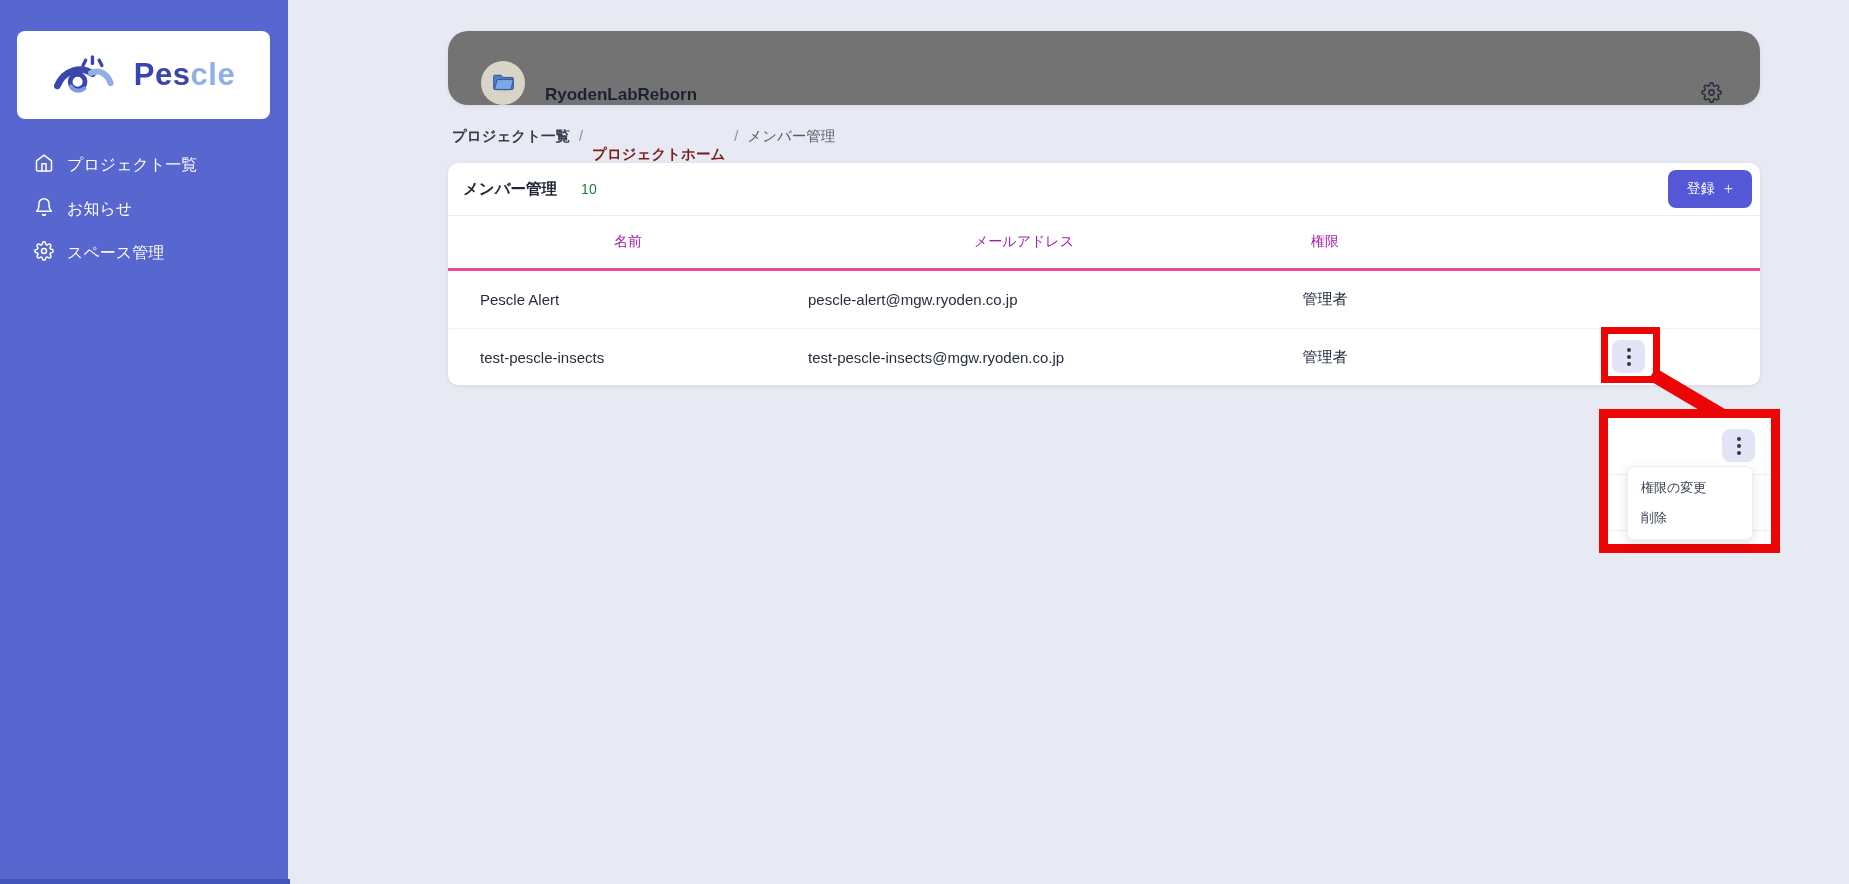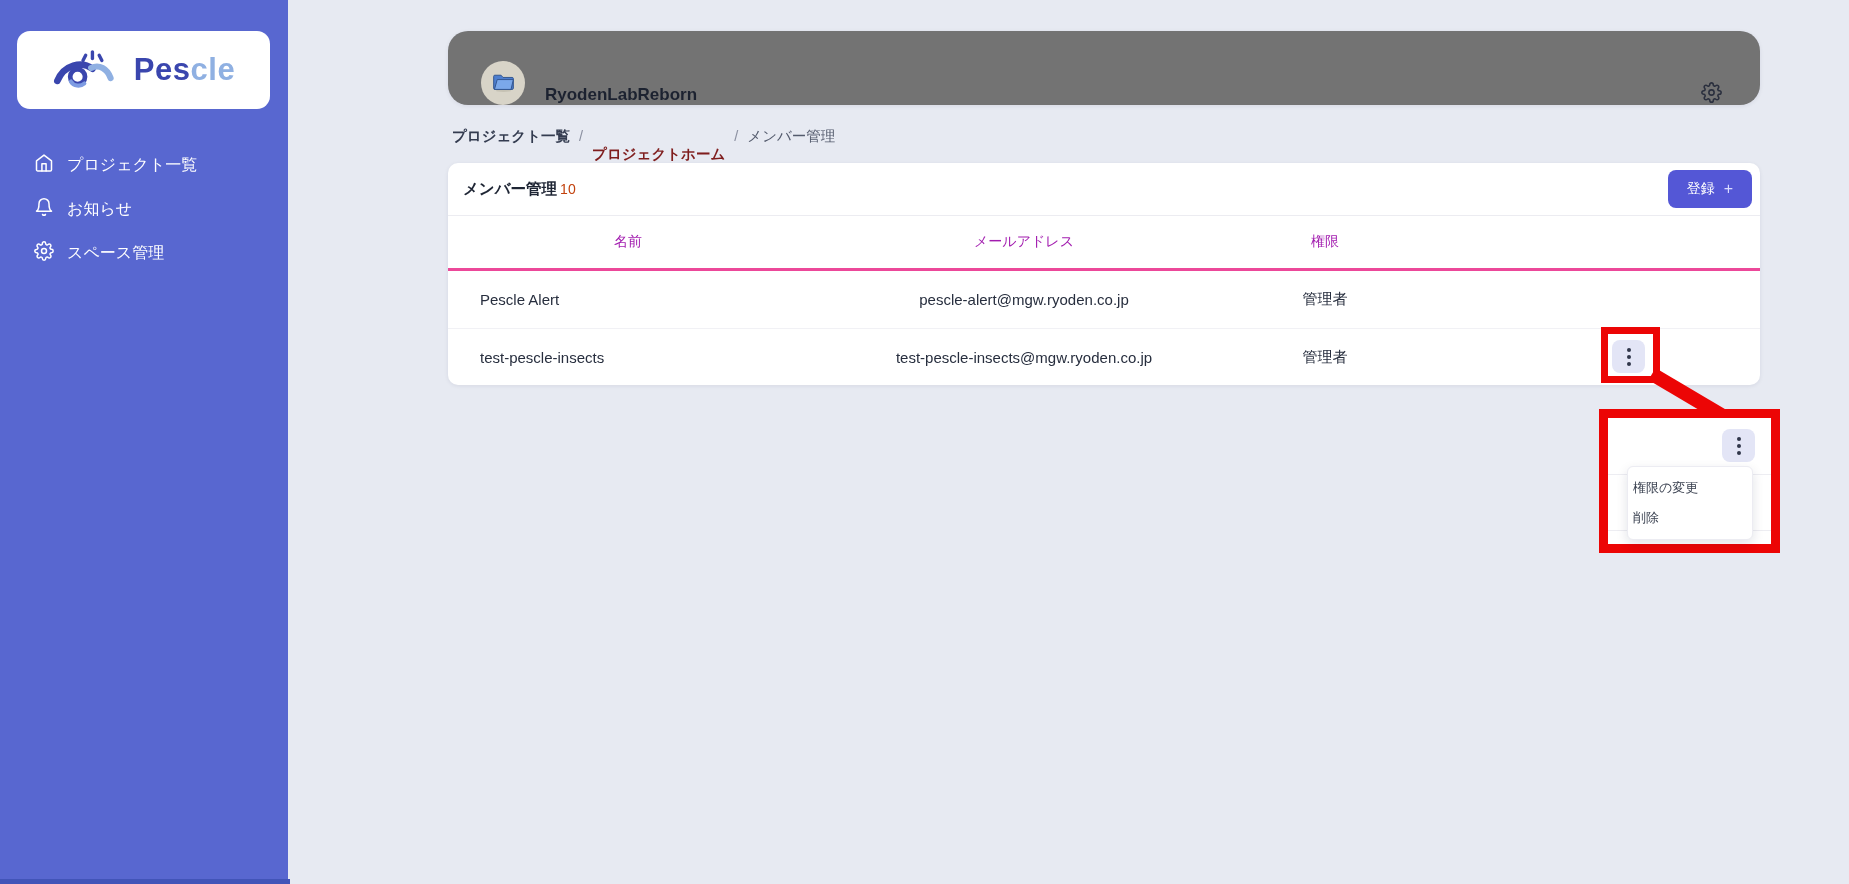--- a/index.html
+++ b/index.html
@@ -15,22 +15,22 @@
   
   .sidebar {
     position:absolute; left:0; top:0; width:288px; height:884px;
     background:#5867d0;
   }
   .sidebar-bottom-strip {
     position:absolute; left:0; bottom:0; width:290px; height:5px;
     background:#4254b8;
   }
   .logo-card {
-    position:absolute; left:17px; top:31px; width:253px; height:78px;
-    background:#ffffff; border-radius:13px;
+    position:absolute; left:17px; top:31px; width:253px; height:88px;
+    background:#ffffff; border-radius:8px;
     display:flex; align-items:center; justify-content:center; gap:20px;
   }
   .logo-text { font-size:31px; font-weight:bold; letter-spacing:0.5px; }
   .logo-text .p1 { color:#3a46ae; }
   .logo-text .p2 { color:#8fb0e2; }
   .nav { position:absolute; left:0; top:150px; width:100%; }
   .nav-item {
     display:flex; align-items:center; gap:13px;
     height:30px; margin-bottom:14px; padding-left:34px;
     color:#ffffff; font-size:16px; cursor:pointer;
@@ -68,40 +68,40 @@
   
   .table-card {
     position:absolute; left:448px; top:163px; width:1312px; height:222px;
     background:#fff; border-radius:10px; overflow:hidden;
     box-shadow:0 1px 4px rgba(25,30,60,.08);
   }
   .table-titlebar {
     height:52px; display:flex; align-items:center; padding-left:15px;
   }
   .table-title { font-size:15.5px; font-weight:bold; color:#1e2534; }
-  .table-count { margin-left:3px; font-size:14px; color:#c2410c; }
+  .table-count { margin-left:24px; font-size:14px; color:#15803d; }
   .register-btn {
     margin-left:auto; margin-right:8px; width:84px; height:38px;
     background:#5457d6; color:#fff; border:none; border-radius:8px;
     font-size:14px; display:flex; align-items:center; justify-content:center; gap:9px;
     cursor:pointer; font-family:inherit;
   }
   .register-plus { font-size:16px; color:#d9dbff; }
   .thead, .trow {
     display:grid; grid-template-columns:360px 432px 170px 1fr; align-items:center;
   }
   .thead {
     height:56px; border-top:1px solid #ececf1; border-bottom:3px solid #ec4899;
     color:#a21caf; font-size:14px; text-align:center;
   }
   .trow { height:58px; font-size:15px; color:#272e3e; position:relative; }
   .trow + .trow { height:56px; }
   .trow.bordered { border-bottom:1px solid #f1f1f5; }
   .cell-name { text-align:left; padding-left:32px; }
-  .cell-email { text-align:center; }
+  .cell-email { text-align:left; }
   .cell-role { text-align:center; }
   .kebab-btn {
     position:absolute; left:1164px; top:11px; width:33px; height:33px;
     background:#e3e5f6; border:none; border-radius:8px; cursor:pointer;
     display:flex; flex-direction:column; align-items:center; justify-content:center; gap:3px;
   }
   .kebab-btn .dot { width:4px; height:4px; border-radius:50%; background:#30364a; }
 
   
   .hl-box-small {
@@ -122,21 +122,21 @@
     display:flex; flex-direction:column; align-items:center; justify-content:center; gap:3px;
   }
   .inset-kebab .dot { width:4px; height:4px; border-radius:50%; background:#30364a; }
   .dropdown {
     position:absolute; left:19px; top:48px; width:126px;
     background:#fff; border:1px solid #ececf2; border-radius:6px;
     box-shadow:0 4px 12px rgba(20,25,60,.12);
     padding:6px 0; z-index:2;
   }
   .dropdown-item {
-    height:30px; display:flex; align-items:center; padding-left:5px;
+    height:30px; display:flex; align-items:center; padding-left:13px;
     font-size:13px; color:#3a4150; cursor:pointer;
   }
 </style>
 </head>
 <body>
 
 <aside class="sidebar">
   <div class="logo-card">
     <span>
       <svg width="62" height="50" viewBox="0 0 92 66" fill="none">

